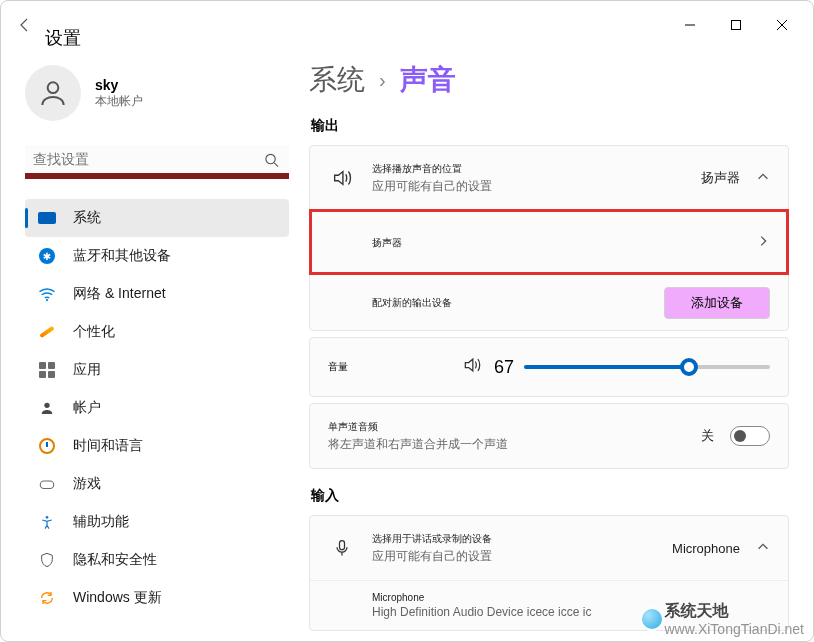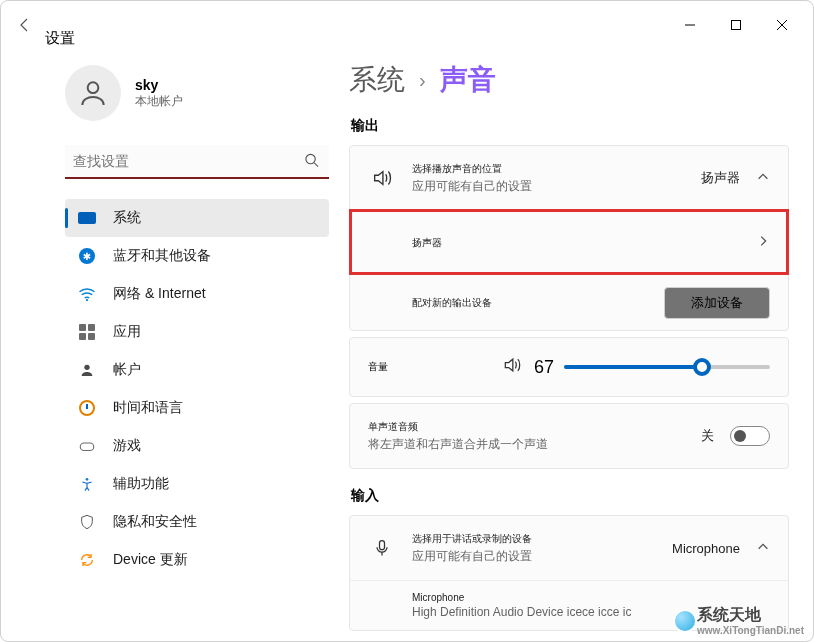--- a/index.html
+++ b/index.html
@@ -1,30 +1,30 @@
 <!DOCTYPE html>
 <html><head>
 <meta charset="utf-8">
 <style>
   * { box-sizing: border-box; margin: 0; padding: 0; font-family: "Segoe UI", "Microsoft YaHei", sans-serif; }
   body { width: 814px; height: 642px; background: #fff; overflow: hidden; position: relative; }
   .window { width: 100%; height: 100%; display: flex; flex-direction: column; border: 1px solid #d0d0d0; border-radius: 8px; }
   .titlebar { height: 48px; display: flex; align-items: center; padding: 0 8px; }
   .back-btn { width: 32px; height: 32px; display: flex; align-items: center; justify-content: center; color: #555; cursor: pointer; margin-right: 4px; }
-  .app-title { font-size: 15px; color: #000; margin-top: 26px; }
+  .app-title { font-size: 18px; color: #000; margin-top: 26px; }
   .win-controls { margin-left: auto; display: flex; }
   .win-btn { width: 46px; height: 32px; display: flex; align-items: center; justify-content: center; color: #000; }
-  .body { flex: 1; display: flex; overflow: hidden; margin-left: 40px; }
+  .body { flex: 1; display: flex; overflow: hidden; }
   .sidebar { width: 300px; padding: 8px 12px 0 24px; display: flex; flex-direction: column; }
   .user { display: flex; align-items: center; margin: 8px 0 24px 0; }
   .avatar { width: 56px; height: 56px; border-radius: 50%; background: #ececec; display: flex; align-items: center; justify-content: center; color: #555; margin-right: 14px; }
   .user-name { font-size: 14px; font-weight: 600; }
   .user-type { font-size: 12px; color: #666; }
   .search-wrap { position: relative; margin-bottom: 20px; }
-  .search { width: 100%; height: 34px; border: none; border-bottom: 2px solid #7f1d1d; background: #fbfbfb; padding: 0 34px 0 8px; font-size: 14px; outline: none; }
+  .search { width: 100%; height: 34px; border: none; border-bottom: 6px solid #7f1d1d; background: #fbfbfb; padding: 0 34px 0 8px; font-size: 14px; outline: none; }
   .search-icon { position: absolute; right: 10px; top: 50%; transform: translateY(-50%); color: #555; }
   .nav { flex: 1; overflow-y: auto; }
   .nav-item { display: flex; align-items: center; height: 38px; padding: 0 12px; border-radius: 4px; font-size: 14px; color: #1b1b1b; cursor: pointer; position: relative; }
   .nav-item.active { background: #eaeaea; }
   .nav-item.active::before { content: ""; position: absolute; left: 0; top: 9px; bottom: 9px; width: 3px; background: #0067c0; border-radius: 2px; }
   .nav-icon { width: 20px; height: 20px; margin-right: 16px; display: flex; align-items: center; justify-content: center; }
   .main { flex: 1; padding: 12px 24px 0 8px; overflow-y: auto; }
   .breadcrumb { display: flex; align-items: center; gap: 14px; margin-bottom: 18px; }
   .bc-item { font-size: 28px; font-weight: 600; color: #8b5cf6; }
   .bc-parent { color: #5a5a5a; font-weight: 400; }
@@ -33,34 +33,34 @@
   .card { background: #fbfbfb; border: 1px solid #e6e6e6; border-radius: 4px; margin-bottom: 6px; }
   .row { display: flex; align-items: center; min-height: 64px; padding: 10px 18px; }
   .row + .row { border-top: 1px solid #eee; }
   .row-icon { width: 28px; display: flex; align-items: center; justify-content: center; color: #333; margin-right: 16px; }
   .row-main { flex: 1; }
   .row-title { font-size: 10px; color: #1b1b1b; }
   .row-sub { font-size: 12px; color: #646464; margin-top: 2px; }
   .row-right { display: flex; align-items: center; gap: 16px; font-size: 13px; color: #1b1b1b; }
   .chevron { color: #555; }
   .highlighted { outline: 3px solid #e03030; outline-offset: -2px; }
-  .add-btn { border: 1px solid #d0d0d0; background: #737373; border-radius: 4px; padding: 6px 26px; font-size: 13px; }
+  .add-btn { border: 1px solid #d0d0d0; background: #f0abfc; border-radius: 4px; padding: 6px 26px; font-size: 13px; }
   .vol-row { display: flex; align-items: center; height: 58px; padding: 0 18px; }
   .vol-label { font-size: 10px; width: 134px; }
   .vol-icon { margin-right: 8px; }
   .vol-val { font-size: 18px; margin: 0 10px 0 4px; min-width: 20px; }
   .slider { flex: 1; height: 20px; position: relative; }
   .track { position: absolute; top: 8px; left: 0; right: 0; height: 4px; background: #c9c9c9; border-radius: 2px; }
   .fill { position: absolute; top: 8px; left: 0; height: 4px; background: #0067c0; border-radius: 2px; }
   .thumb { position: absolute; top: 1px; width: 18px; height: 18px; border-radius: 50%; background: #fff; border: 4px solid #0067c0; transform: translateX(-50%); }
   .toggle { width: 40px; height: 20px; border-radius: 10px; background: #fff; border: 1px solid #888; position: relative; }
   .toggle::after { content: ""; position: absolute; left: 3px; top: 3px; width: 12px; height: 12px; border-radius: 50%; background: #555; }
   .watermark { position: absolute; right: 10px; bottom: 6px; display: flex; align-items: center; font-size: 16px; font-weight: 700; color: #333; opacity: 0.9; }
   .wm-icon { width: 24px; height: 24px; border-radius: 50%; background: radial-gradient(circle at 30% 30%, #9de1ff, #1aa6e0); border: 2px solid #fff; }
-  .wm-sub { font-size: 10px; font-weight: 700; color: #888; display: block; line-height: 1; text-align: center; }
+  .wm-sub { font-size: 14px; font-weight: 400; color: #888; display: block; line-height: 1; text-align: center; }
   
   .i-system { width:18px; height:12px; background:#005fb8; border-radius:2px; }
   .i-bt { width:16px; height:16px; border-radius:50%; background:#0078d4; display:flex; align-items:center; justify-content:center; color:#fff; font-size:10px; }
   .i-net { color:#0a84d6; }
   .i-pers { width:16px; height:4px; background:linear-gradient(90deg,#ff7b00,#ffb800); border-radius:2px; transform:rotate(-35deg); }
   .i-apps { display:grid; grid-template-columns:7px 7px; grid-template-rows:7px 7px; gap:2px; }
   .i-apps span { background:#6b6b6b; border-radius:1px; }
   .i-acct { color:#4a4a4a; }
   .i-time { width:16px; height:16px; border-radius:50%; border:2px solid #e08000; position:relative; }
   .i-time::after { content:""; position:absolute; width:2px; height:5px; background:#0067c0; left:5px; top:2px; }
@@ -141,20 +141,26 @@
             <span class="nav-icon i-net">
               <svg width="18" height="18" viewBox="0 0 24 24">
                 <path d="M2 9c6-5 14-5 20 0M5 13c4-3 10-3 14 0M9 17c2-1 4-1 6 0" stroke="currentColor" fill="none" stroke-width="2"></path>
                 <circle cx="12" cy="20" r="1.5" fill="currentColor"></circle>
               </svg>
             </span>
             <span>网络 &amp; Internet</span>
           </div>
         <div class="nav-item">
             <span class="nav-icon">
+              <span class="i-pers"></span>
+            </span>
+            <span>个性化</span>
+          </div>
+        <div class="nav-item">
+            <span class="nav-icon">
               <span class="i-apps">
                 <span></span>
                 <span></span>
                 <span></span>
                 <span></span>
               </span>
             </span>
             <span>应用</span>
           </div>
         <div class="nav-item">
@@ -197,21 +203,21 @@
             </span>
             <span>隐私和安全性</span>
           </div>
         <div class="nav-item">
             <span class="nav-icon i-upd">
               <svg width="16" height="16" viewBox="0 0 24 24">
                 <path d="M4 12a8 8 0 0 1 14-5M20 12a8 8 0 0 1-14 5" stroke="currentColor" fill="none" stroke-width="2"></path>
                 <path d="M18 3v5h-5M6 21v-5h5" stroke="currentColor" fill="none" stroke-width="2"></path>
               </svg>
             </span>
-            <span>Device 更新</span>
+            <span>Windows 更新</span>
           </div>
       </div>
     </div>
 
     <div class="main">
       <div class="breadcrumb">
         <span class="bc-item bc-parent">系统</span>
         <span class="bc-sep">›</span>
         <span class="bc-item">声音</span>
       </div>

